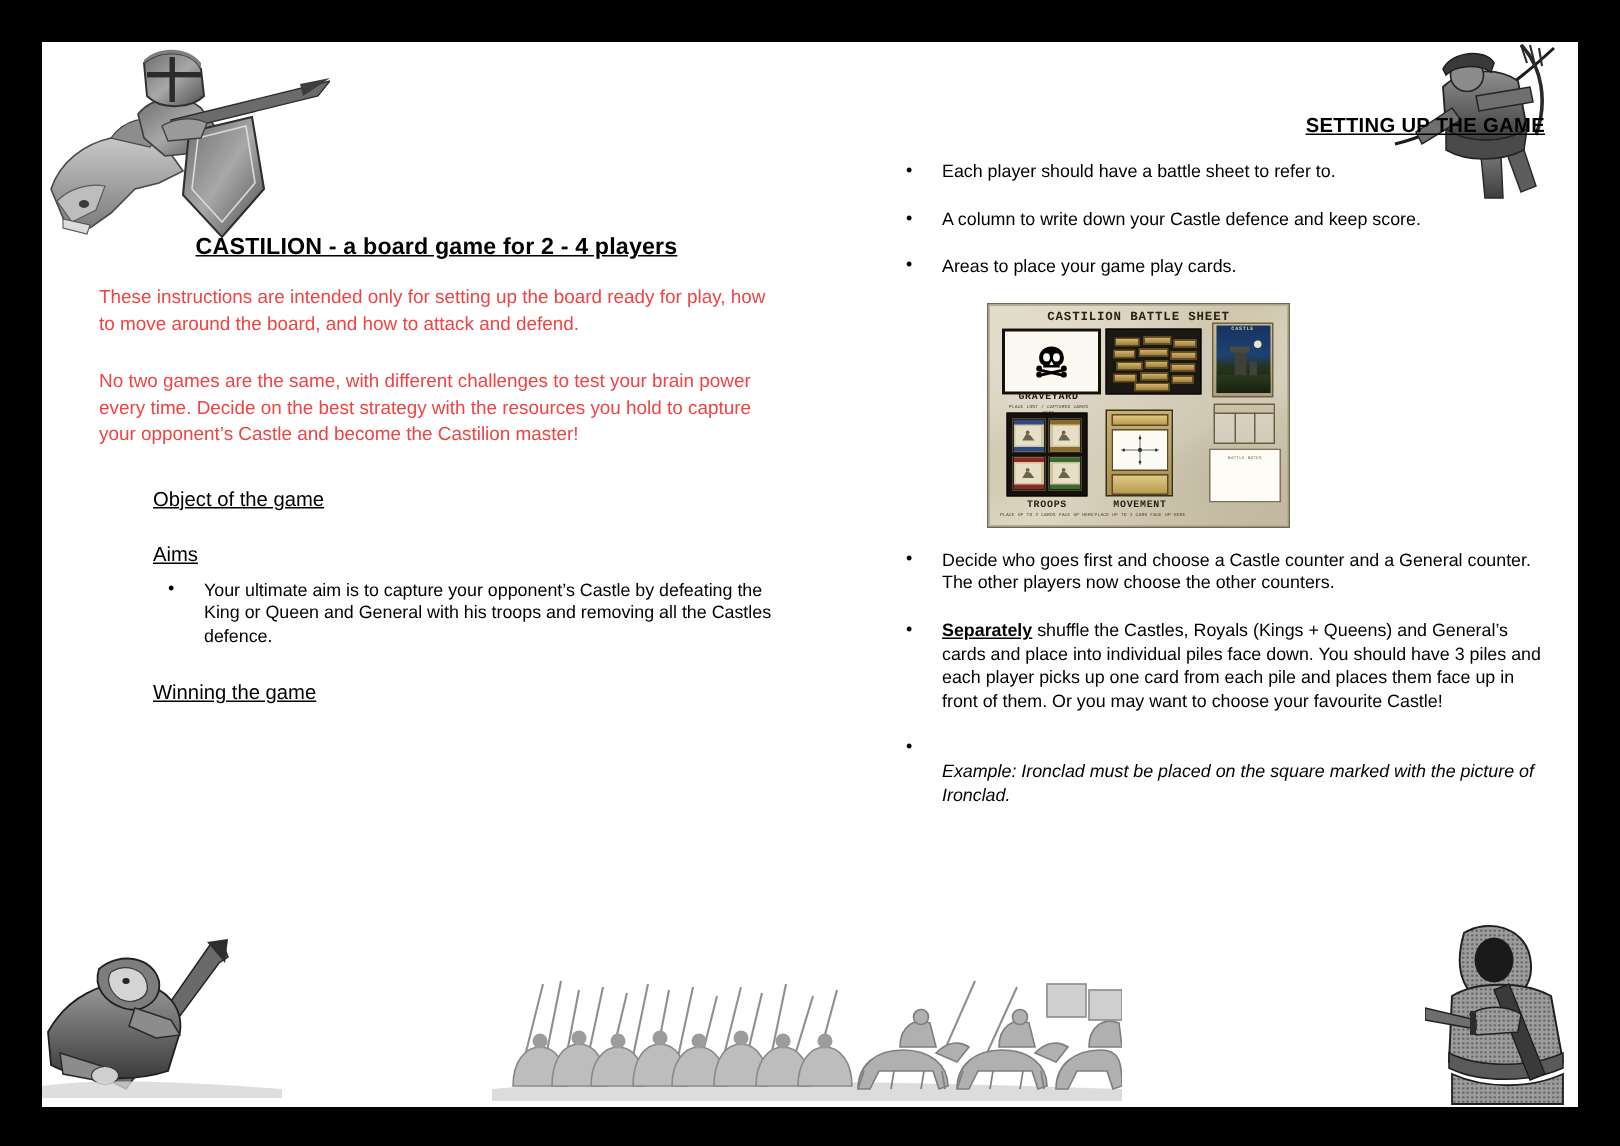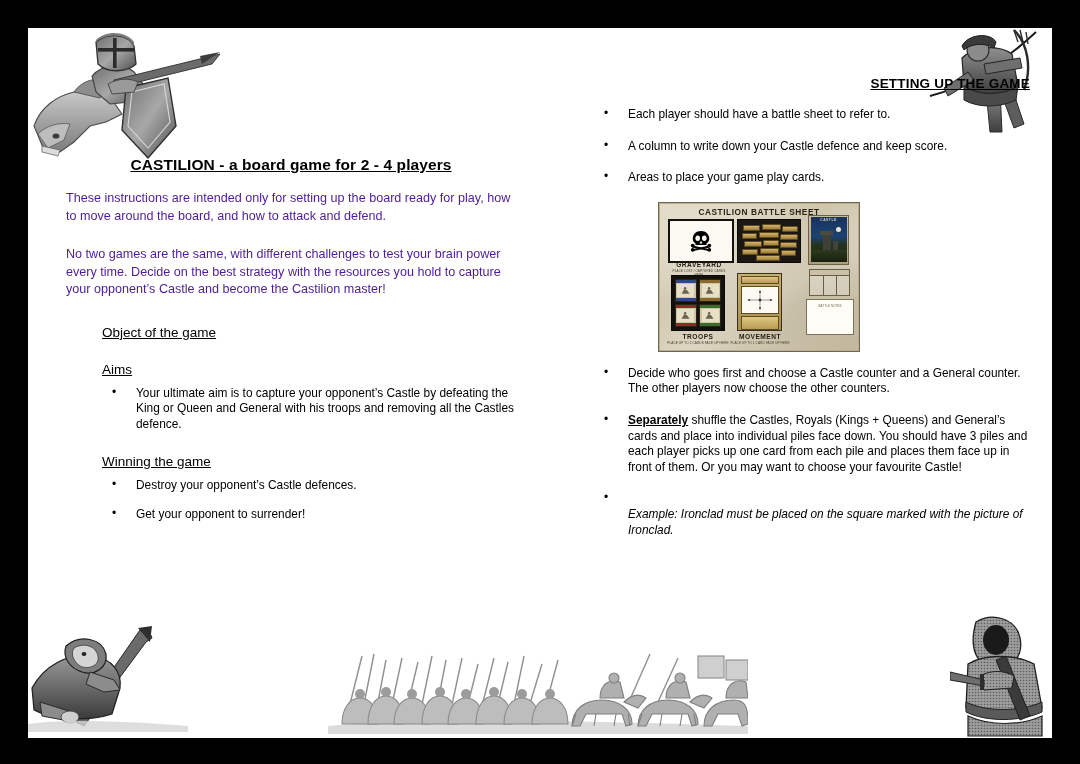--- a/index.html
+++ b/index.html
@@ -64,21 +64,21 @@
     margin:0 0 16px 0;
     padding:0;
     color:#000;
     letter-spacing:0.2px;
     text-align:right;
   }
   p.para{
     font-size:12.6px;
     line-height:17.6px;
     margin:0 0 0 0;
-    color:#4c1d95;
+    color:#ef4444;
   }
   p.para + p.para{margin-top:21px;}
 
   ul.bul{
     list-style:none;
     margin:0;padding:0;
   }
   ul.bul > li{
     position:relative;
     font-size:11.9px;
@@ -117,21 +117,21 @@
   .sheet{
     position:relative;
     width:200px;height:148px;
     border:1px solid #6f6550;
     background:
       radial-gradient(ellipse at 25% 30%, rgba(255,255,255,.38), rgba(255,255,255,0) 55%),
       radial-gradient(ellipse at 78% 72%, rgba(150,140,112,.30), rgba(255,255,255,0) 60%),
       linear-gradient(150deg,#ded7c3 0%,#cfc6ad 38%,#ddd6c2 62%,#c9bfa4 100%);
     box-shadow:0 0 0 1px #b9ae92 inset;
     overflow:hidden;
-    font-family:Liberation Sans, sans-serif;
+    font-family:Liberation Mono, monospace;
   }
   .sheet-title{
     position:absolute;left:0;top:4px;width:100%;
     text-align:center;
     font-size:8.3px;
     font-weight:bold;
     letter-spacing:.55px;
     color:#2b2217;
     font-variant:small-caps;
     text-transform:uppercase;
@@ -479,24 +479,20 @@
 
     <div class="sp-left">
       <h2 class="sec-title indent">Aims</h2>
       <ul class="bul">
         <li>Your ultimate aim is to capture your opponent’s Castle by defeating the King or Queen and General with his troops and removing all the Castles defence.</li>
       </ul>
     </div>
 
     <div class="sp-left">
       <h2 class="sec-title indent">Winning the game</h2>
-      <ul class="bul">
-        <li>Destroy your opponent’s Castle defences.</li>
-        <li>Get your opponent to surrender!</li>
-      </ul>
     </div>
 
   </div>
 
   <div class="col-right">
 
     <h2 class="head-caps">SETTING UP THE GAME</h2>
 
     <ul class="bul">
       <li>Each player should have a battle sheet to refer to.</li>

